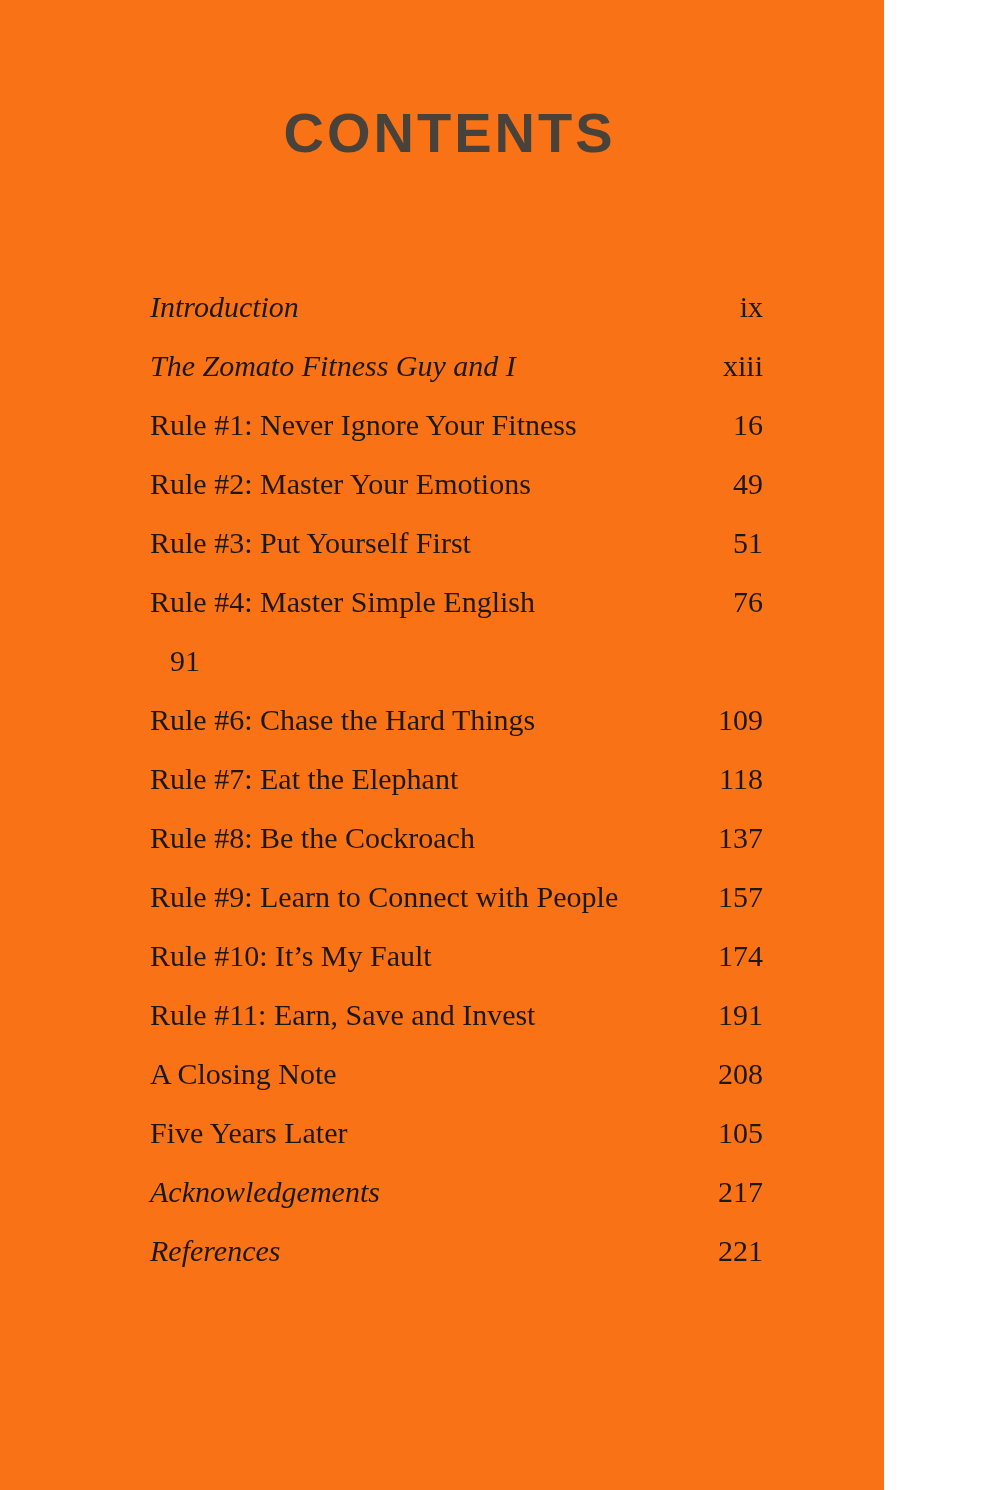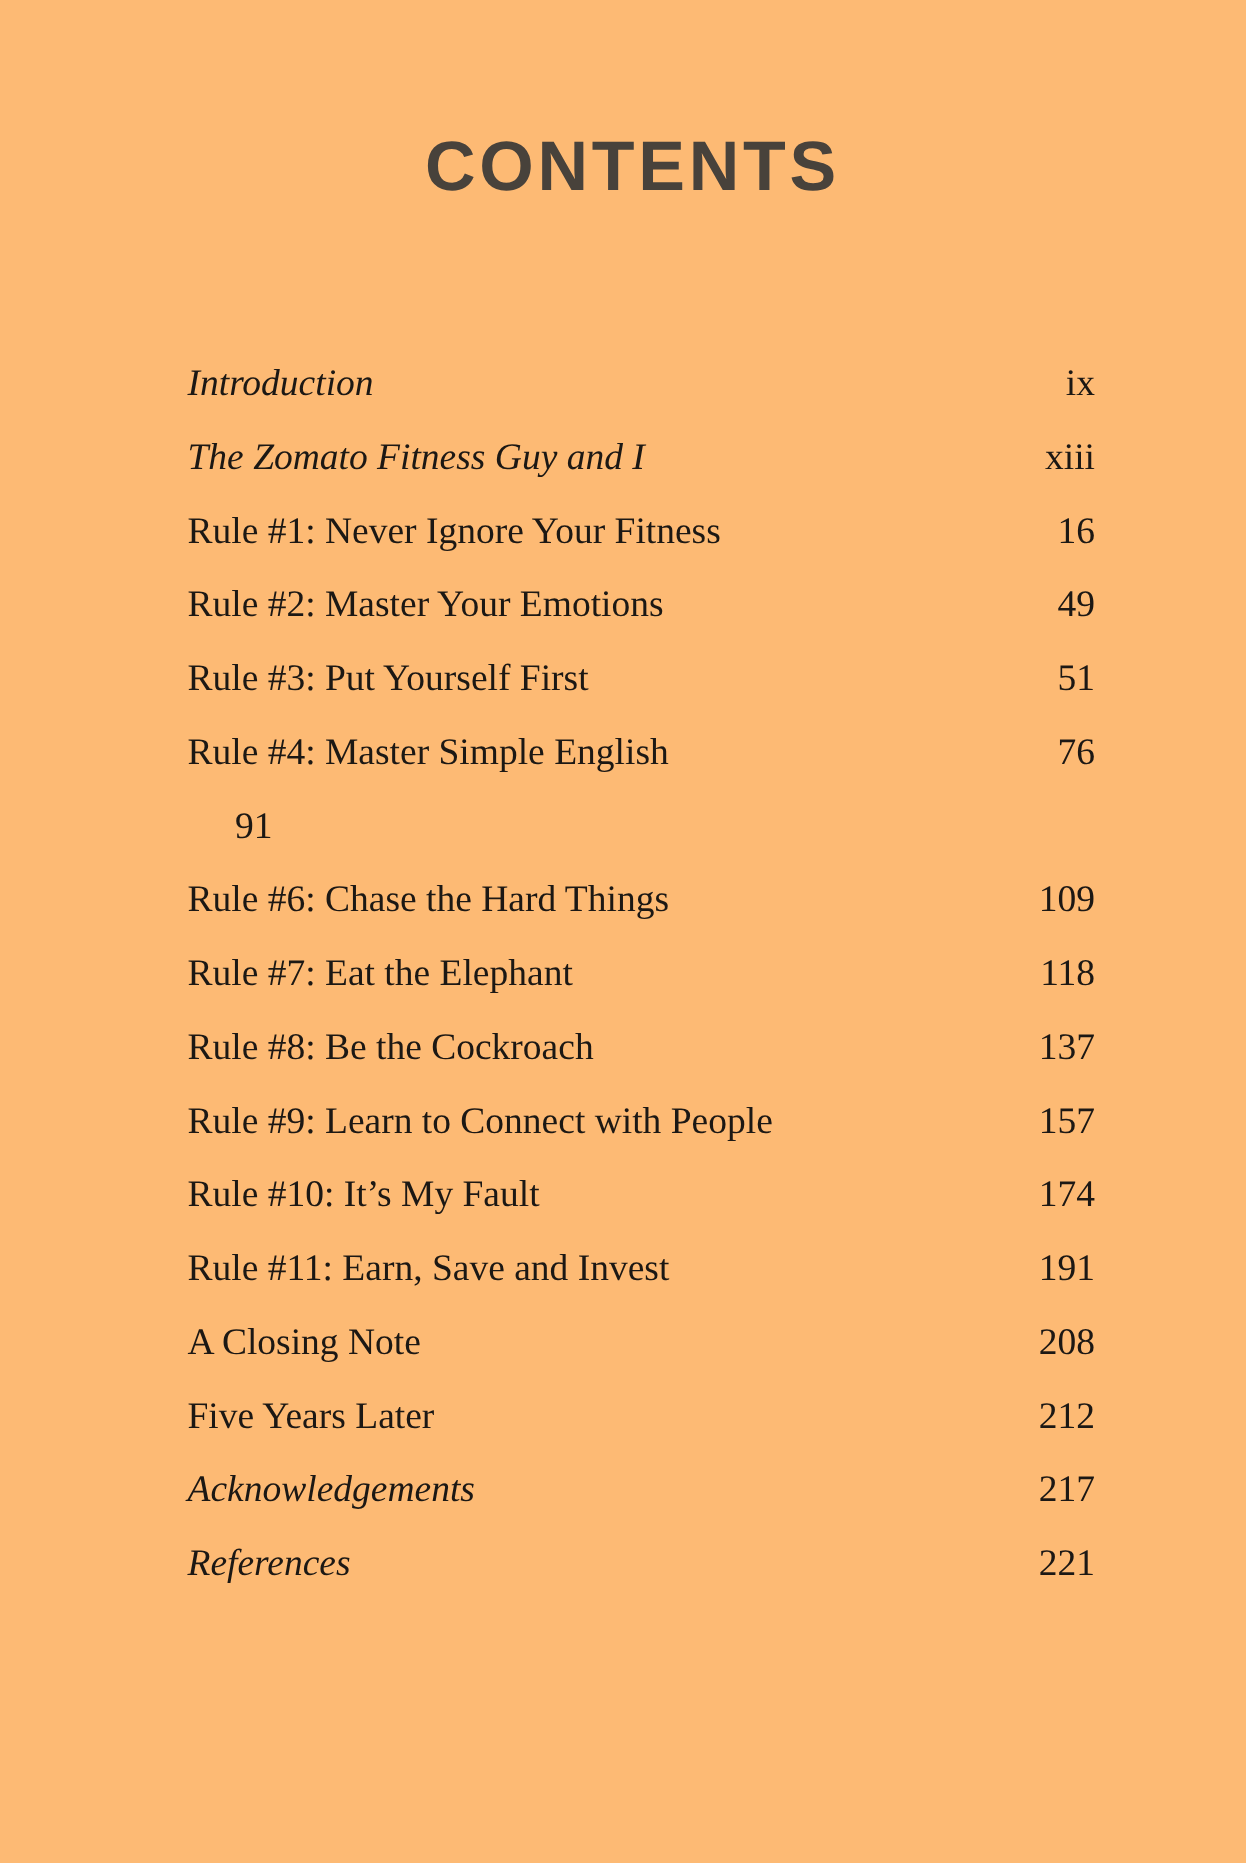--- a/index.html
+++ b/index.html
@@ -6,23 +6,23 @@
 
   html, body {
     width: 997px;
     height: 1490px;
     background: #ffffff;
     font-family: "Liberation Serif", serif;
     overflow: hidden;
   }
 
   .page {
-    width: 997px;
+    width: 884px;
     height: 1490px;
-    background: #fdba74;
+    background: #f97316;
     padding-top: 100px;
   }
 
   .page-title {
     font-family: "Liberation Sans", sans-serif;
     font-weight: 700;
     font-size: 56px;
     letter-spacing: 3px;
     color: #48423b;
     text-align: center;
@@ -55,21 +55,20 @@
   }
 
   .toc-row.italic .toc-label {
     font-style: italic;
   }
 
   .toc-row .toc-page {
     font-style: normal;
     white-space: nowrap;
     padding-left: 20px;
-    margin-left: 18px;
   }
 </style>
 </head>
 <body>
 
 <div class="page">
 
   <h1 class="page-title">CONTENTS</h1>
 
   <div class="toc">
@@ -141,21 +140,21 @@
     <span class="toc-page">191</span>
   </div>
 
   <div class="toc-row">
     <span class="toc-label">A Closing Note</span>
     <span class="toc-page">208</span>
   </div>
 
   <div class="toc-row">
     <span class="toc-label">Five Years Later</span>
-    <span class="toc-page">212</span>
+    <span class="toc-page">105</span>
   </div>
 </div>
 
     <div class="toc-group">
   <div class="toc-row italic">
     <span class="toc-label">Acknowledgements</span>
     <span class="toc-page">217</span>
   </div>
 
   <div class="toc-row italic">

